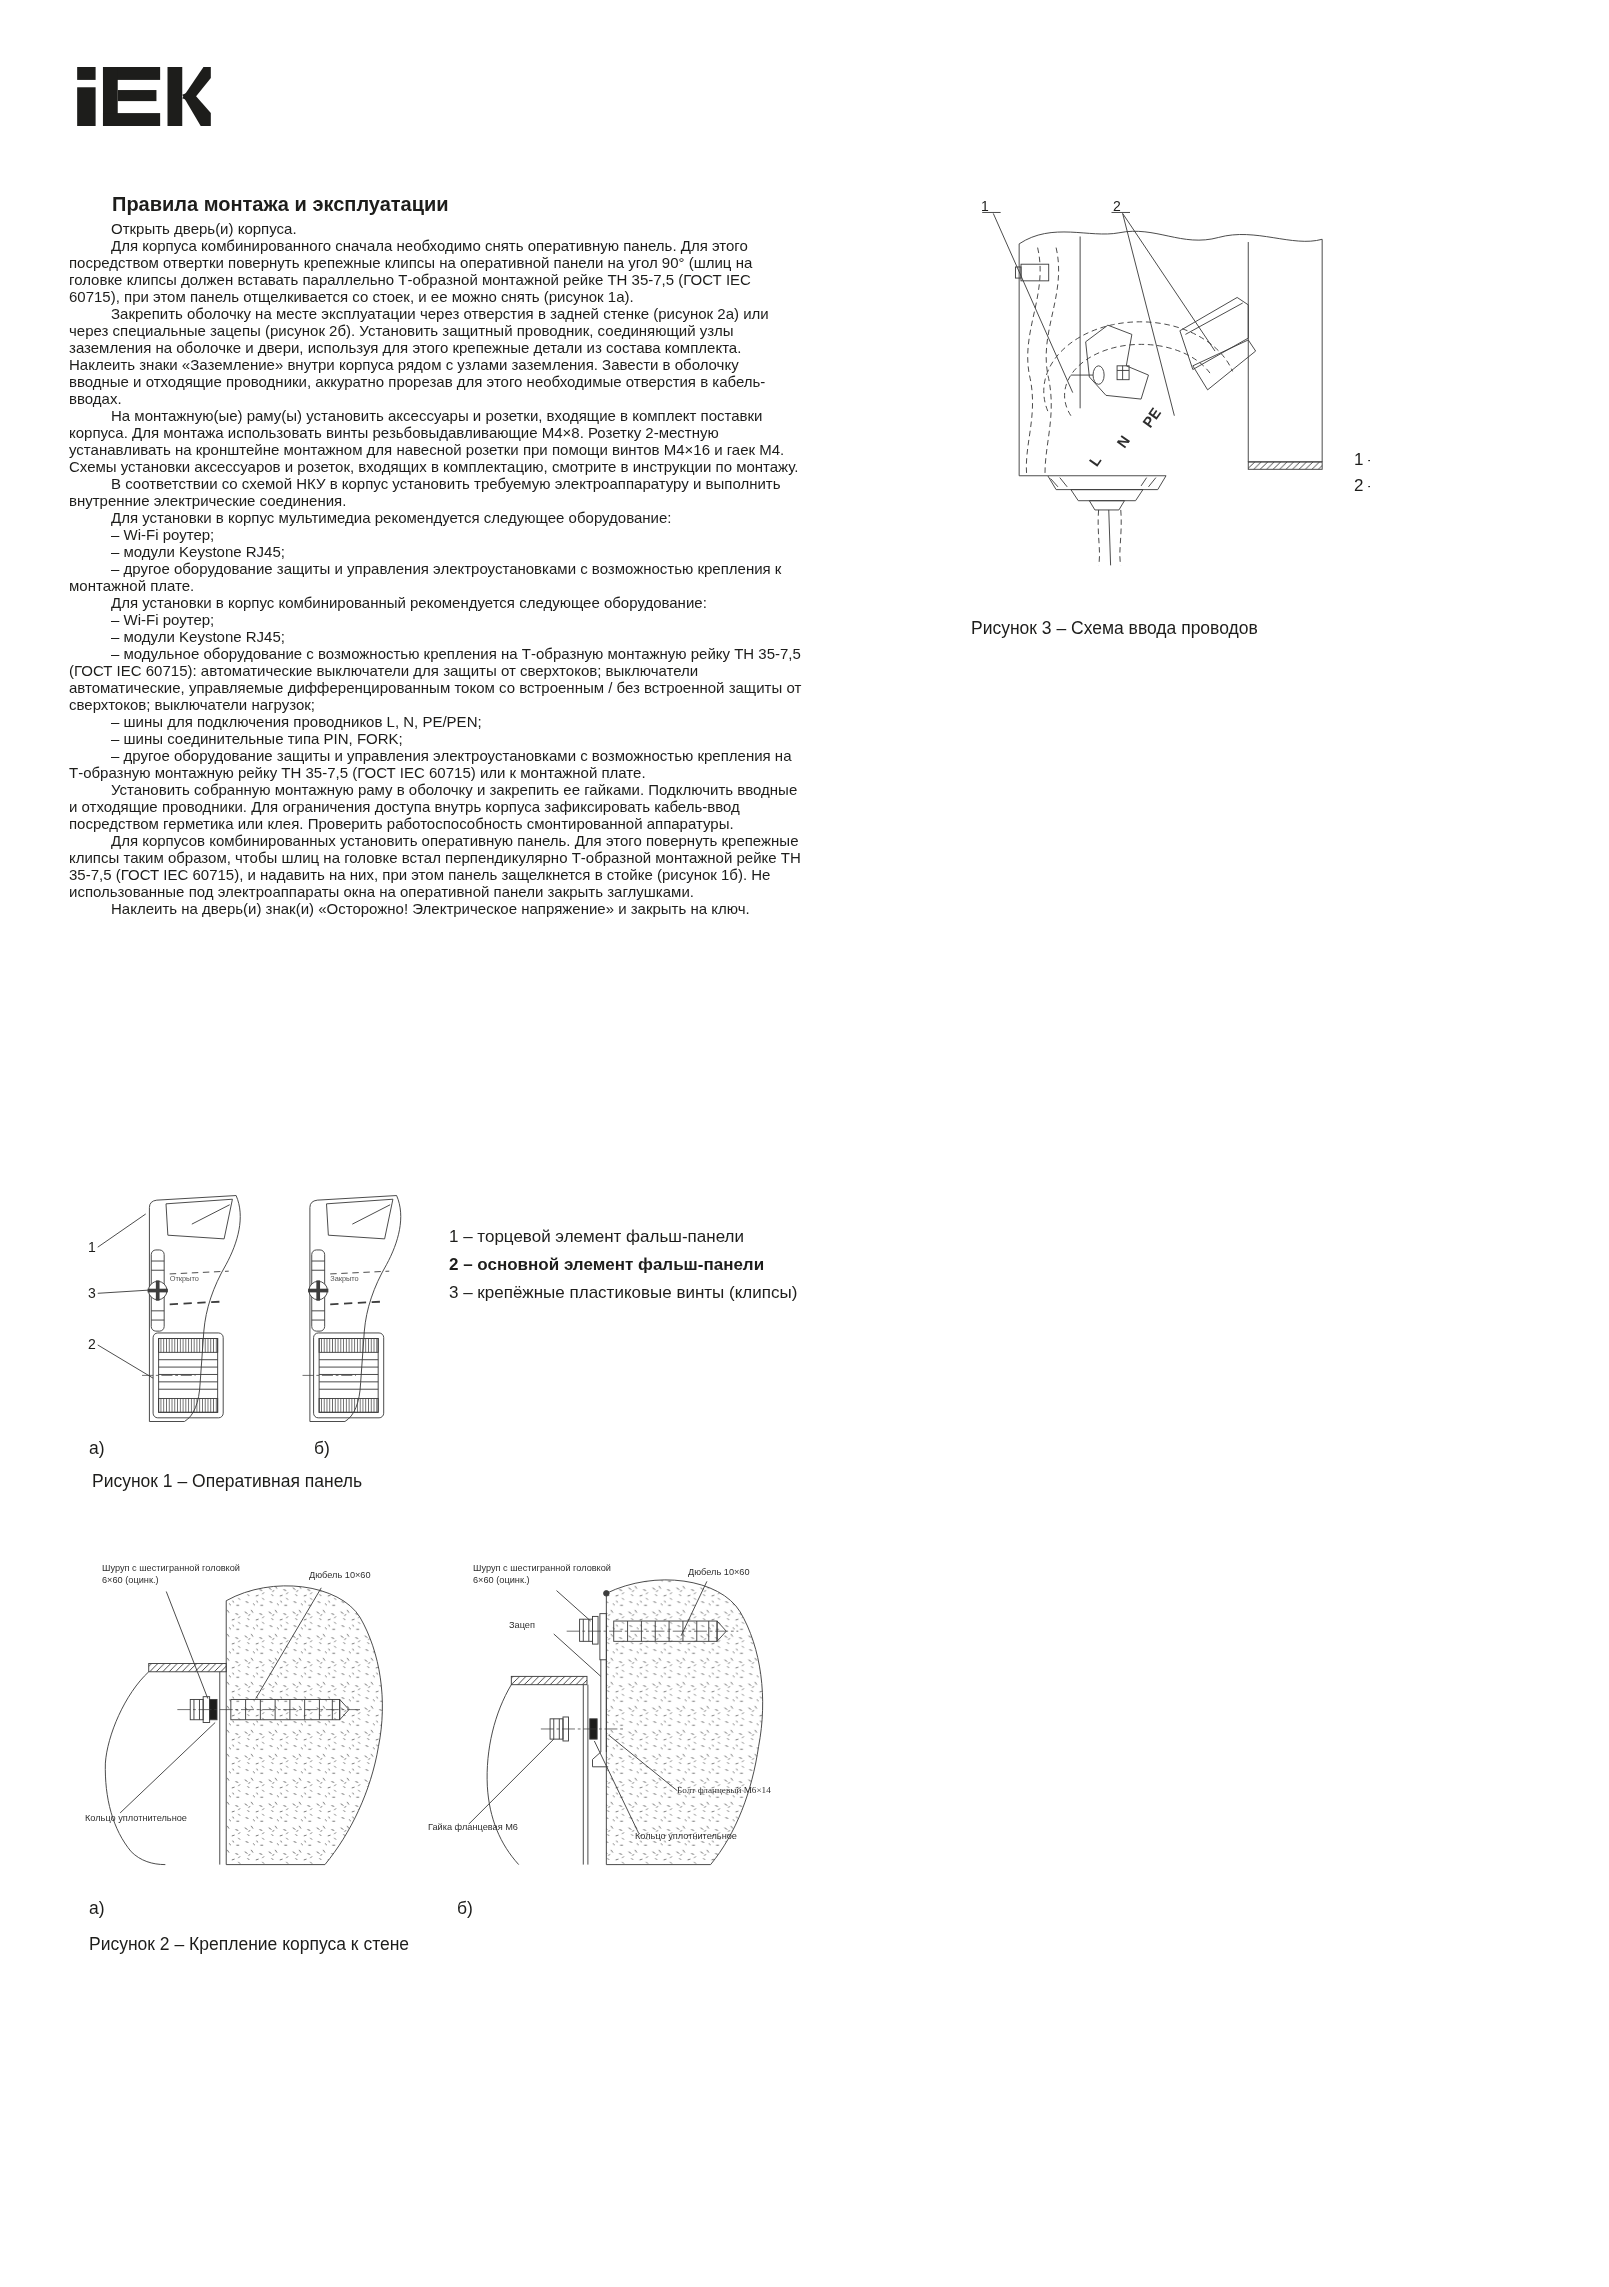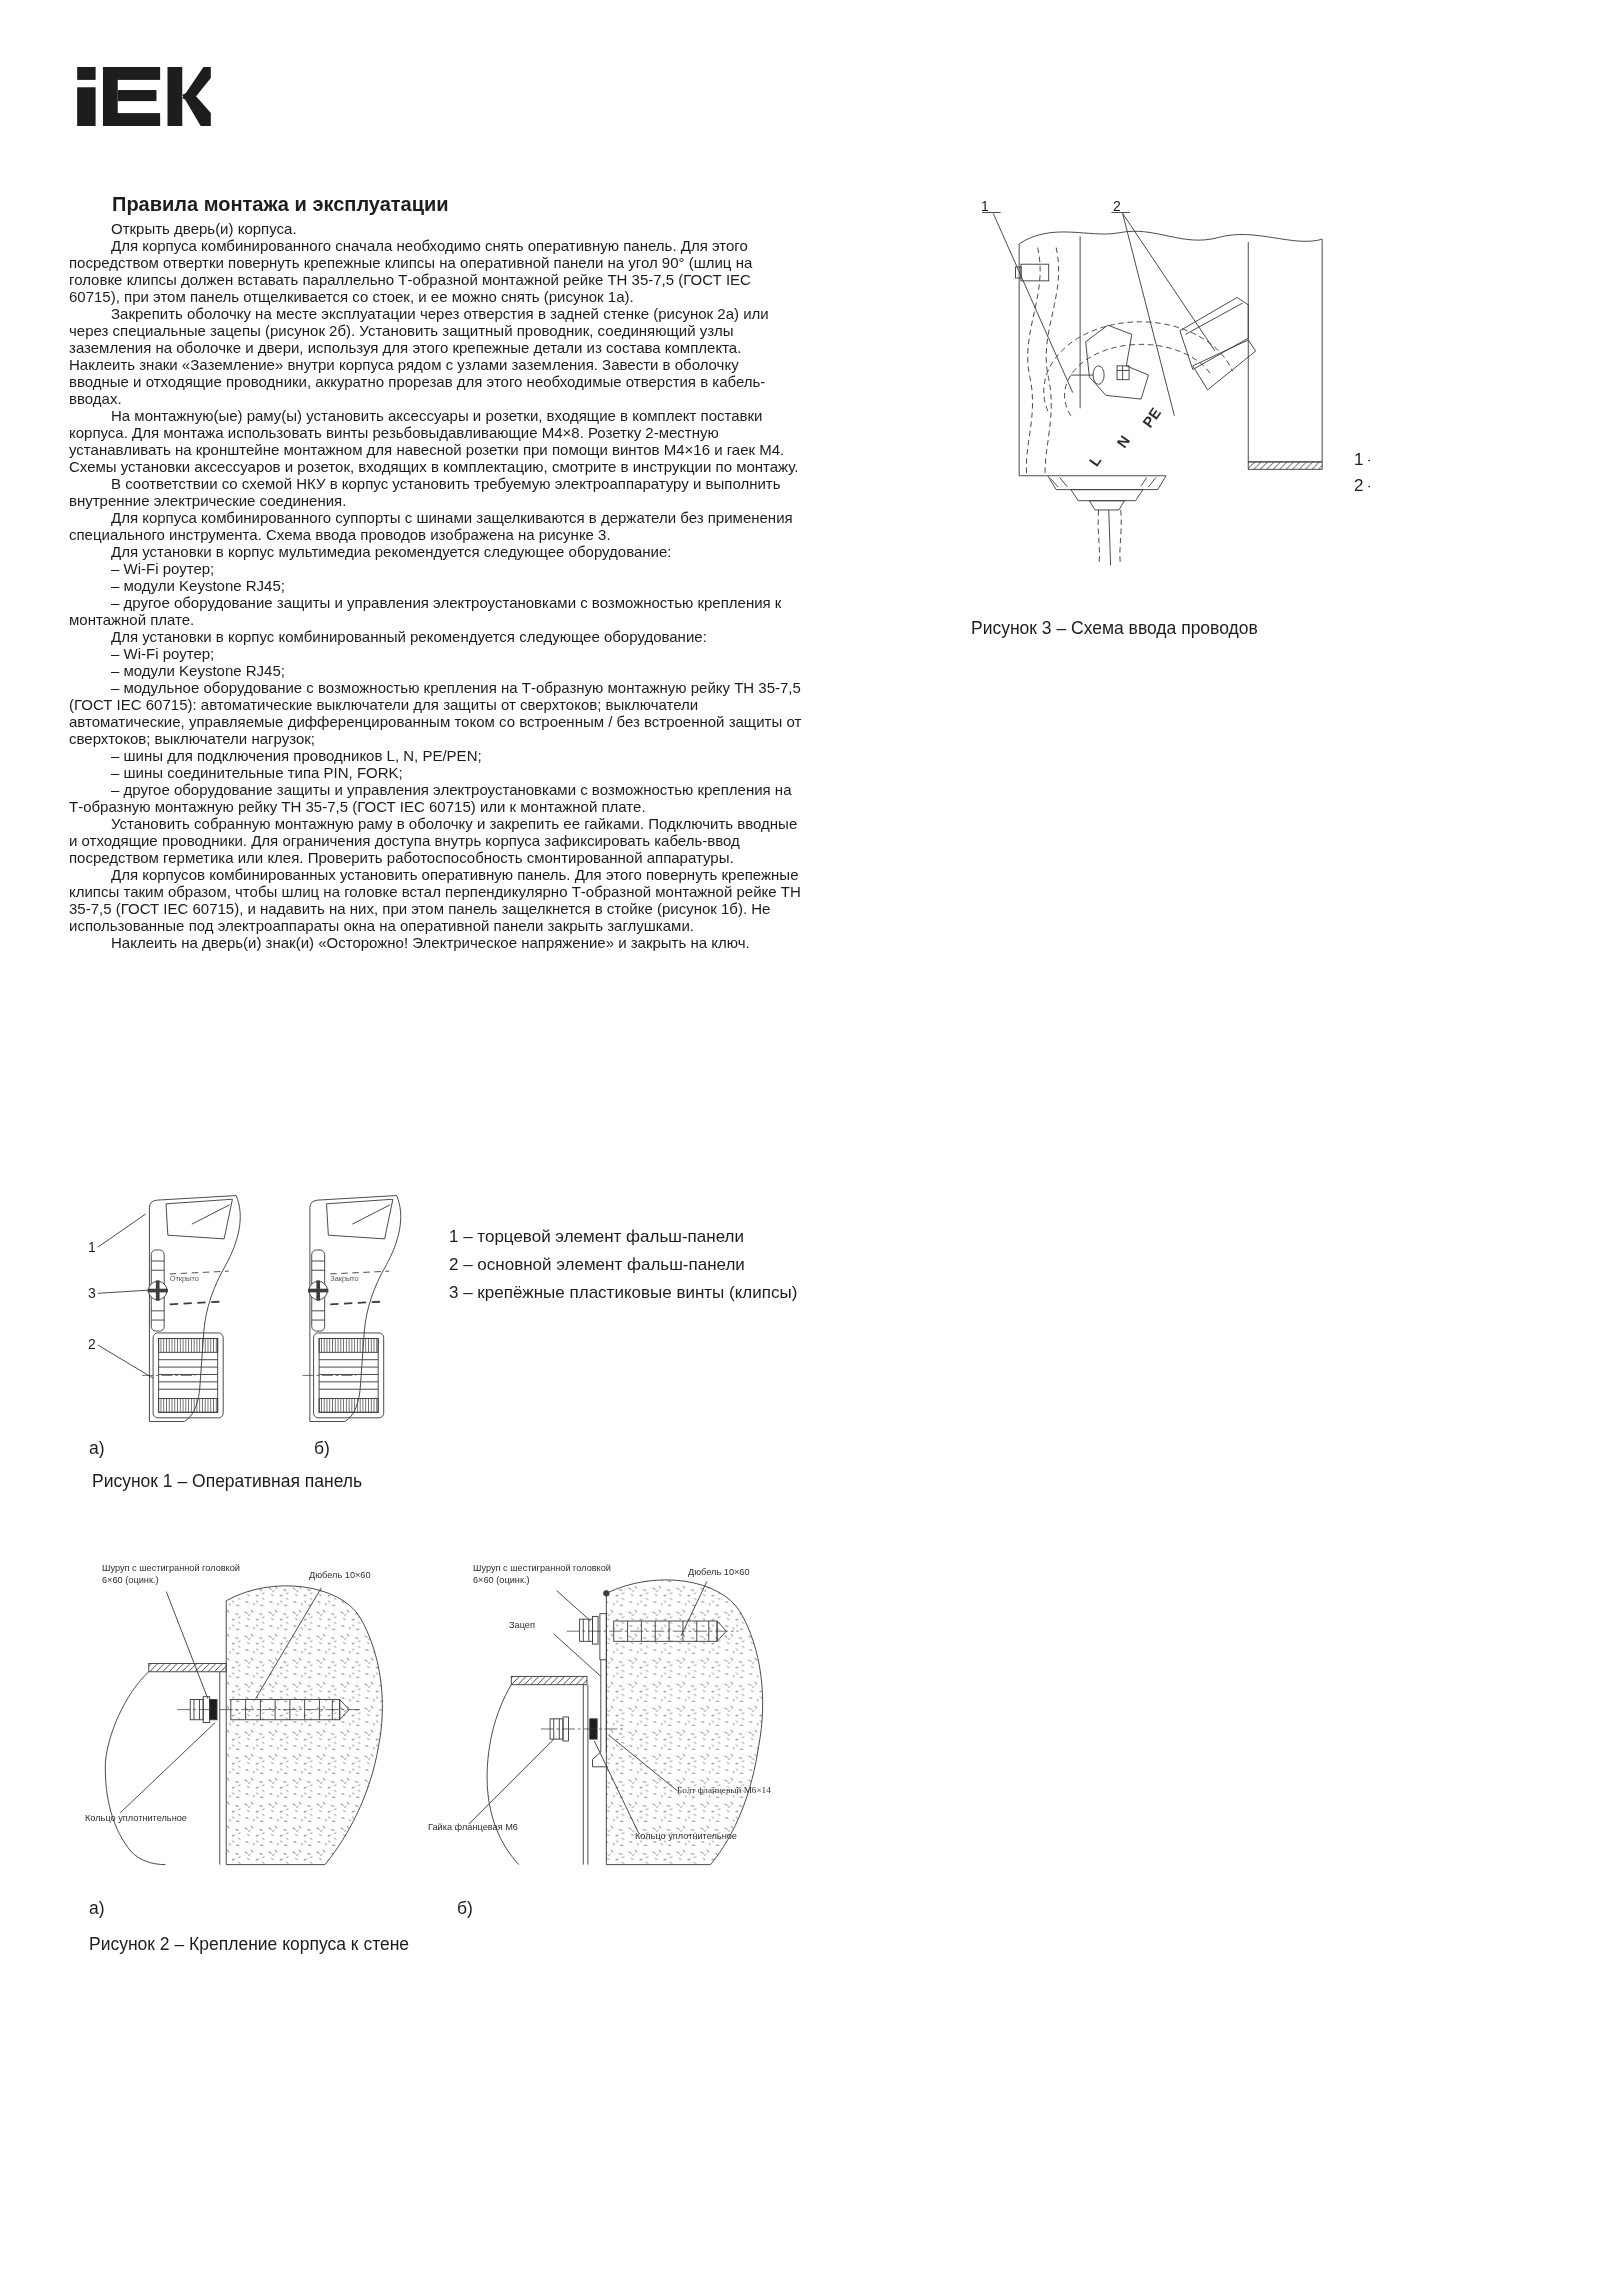--- a/index.html
+++ b/index.html
@@ -39,21 +39,20 @@
   </svg>
 
   <div class="doc-title">Правила монтажа и эксплуатации</div>
 
   <div class="body-text">
     <p>Открыть дверь(и) корпуса.</p>
     <p>Для корпуса комбинированного сначала необходимо снять оперативную панель. Для этого посредством отвертки повернуть крепежные клипсы на оперативной панели на угол 90° (шлиц на головке клипсы должен вставать параллельно Т-образной монтажной рейке ТН 35-7,5 (ГОСТ IEC 60715), при этом панель отщелкивается со стоек, и ее можно снять (рисунок 1а).</p>
     <p>Закрепить оболочку на месте эксплуатации через отверстия в задней стенке (рисунок 2а) или через специальные зацепы (рисунок 2б). Установить защитный проводник, соединяющий узлы заземления на оболочке и двери, используя для этого крепежные детали из состава комплекта. Наклеить знаки «Заземление» внутри корпуса рядом с узлами заземления. Завести в оболочку вводные и отходящие проводники, аккуратно прорезав для этого необходимые отверстия в кабель-вводах.</p>
     <p>На монтажную(ые) раму(ы) установить аксессуары и розетки, входящие в комплект поставки корпуса. Для монтажа использовать винты резьбовыдавливающие М4×8. Розетку 2-местную устанавливать на кронштейне монтажном для навесной розетки при помощи винтов М4×16 и гаек М4. Схемы установки аксессуаров и розеток, входящих в комплектацию, смотрите в инструкции по монтажу.</p>
     <p>В соответствии со схемой НКУ в корпус установить требуемую электроаппаратуру и выполнить внутренние электрические соединения.</p>
-    <p>Для корпуса комбинированного суппорты с шинами защелкиваются в держатели без применения специального инструмента. Схема ввода проводов изображена на рисунке 3.</p>
     <p>Для установки в корпус мультимедиа рекомендуется следующее оборудование:</p>
     <p>– Wi-Fi роутер;</p>
     <p>– модули Keystone RJ45;</p>
     <p>– другое оборудование защиты и управления электроустановками с возможностью крепления к монтажной плате.</p>
     <p class="gap">Для установки в корпус комбинированный рекомендуется следующее оборудование:</p>
     <p>– Wi-Fi роутер;</p>
     <p>– модули Keystone RJ45;</p>
     <p>– модульное оборудование с возможностью крепления на Т-образную монтажную рейку ТН 35-7,5 (ГОСТ IEC 60715): автоматические выключатели для защиты от сверхтоков; выключатели автоматические, управляемые дифференцированным током со встроенным / без встроенной защиты от сверхтоков; выключатели нагрузок;</p>
     <p>– шины для подключения проводников L, N, PE/PEN;</p>
     <p>– шины соединительные типа PIN, FORK;</p>
@@ -175,21 +174,21 @@
       <use href="#panel-shape" transform="translate(62,7)"></use>
       <use href="#panel-shape" transform="translate(236,7)"></use>
     </g>
     <g fill="#555" font-family="Liberation Sans, sans-serif" font-size="8">
       <text x="94" y="103">Открыто</text>
       <text x="268" y="103">Закрыто</text>
     </g>
   </svg>
 
   <div class="lbl legend-line" style="left:449px;top:1227px;">1 – торцевой элемент фальш-панели</div>
-  <div class="lbl legend-line" style="left:449px;top:1255px;">2 – основной элемент фальш-панели</div>
+  <div class="lbl legend-line" style="left:449px;top:1255px;font-weight:bold;">2 – основной элемент фальш-панели</div>
   <div class="lbl legend-line" style="left:449px;top:1283px;">3 – крепёжные пластиковые винты (клипсы)</div>
   <div class="lbl sub-label" style="left:89px;top:1438px;">а)</div>
   <div class="lbl sub-label" style="left:314px;top:1438px;">б)</div>
   <div class="lbl fig-caption" style="left:92px;top:1471px;">Рисунок 1 – Оперативная панель</div>
 
   <svg class="abs" style="left:74px;top:1560px;" width="775" height="397" viewBox="0 0 840 430">
     <defs>
       <pattern id="p-speck" width="26" height="26" patternUnits="userSpaceOnUse">
         <path d="M3,4 l3,2 M10,2 l2,3 M19,6 l3,1 M6,11 l2,2 M15,13 l3,-1 M22,15 l2,2 M4,19 l3,1 M12,21 l2,2 M20,23 l3,0 M24,9 l-2,2 M9,7 l-2,1 M16,18 l1,2" stroke="#6a6a6a" stroke-width="1" fill="none"></path>
       </pattern>

